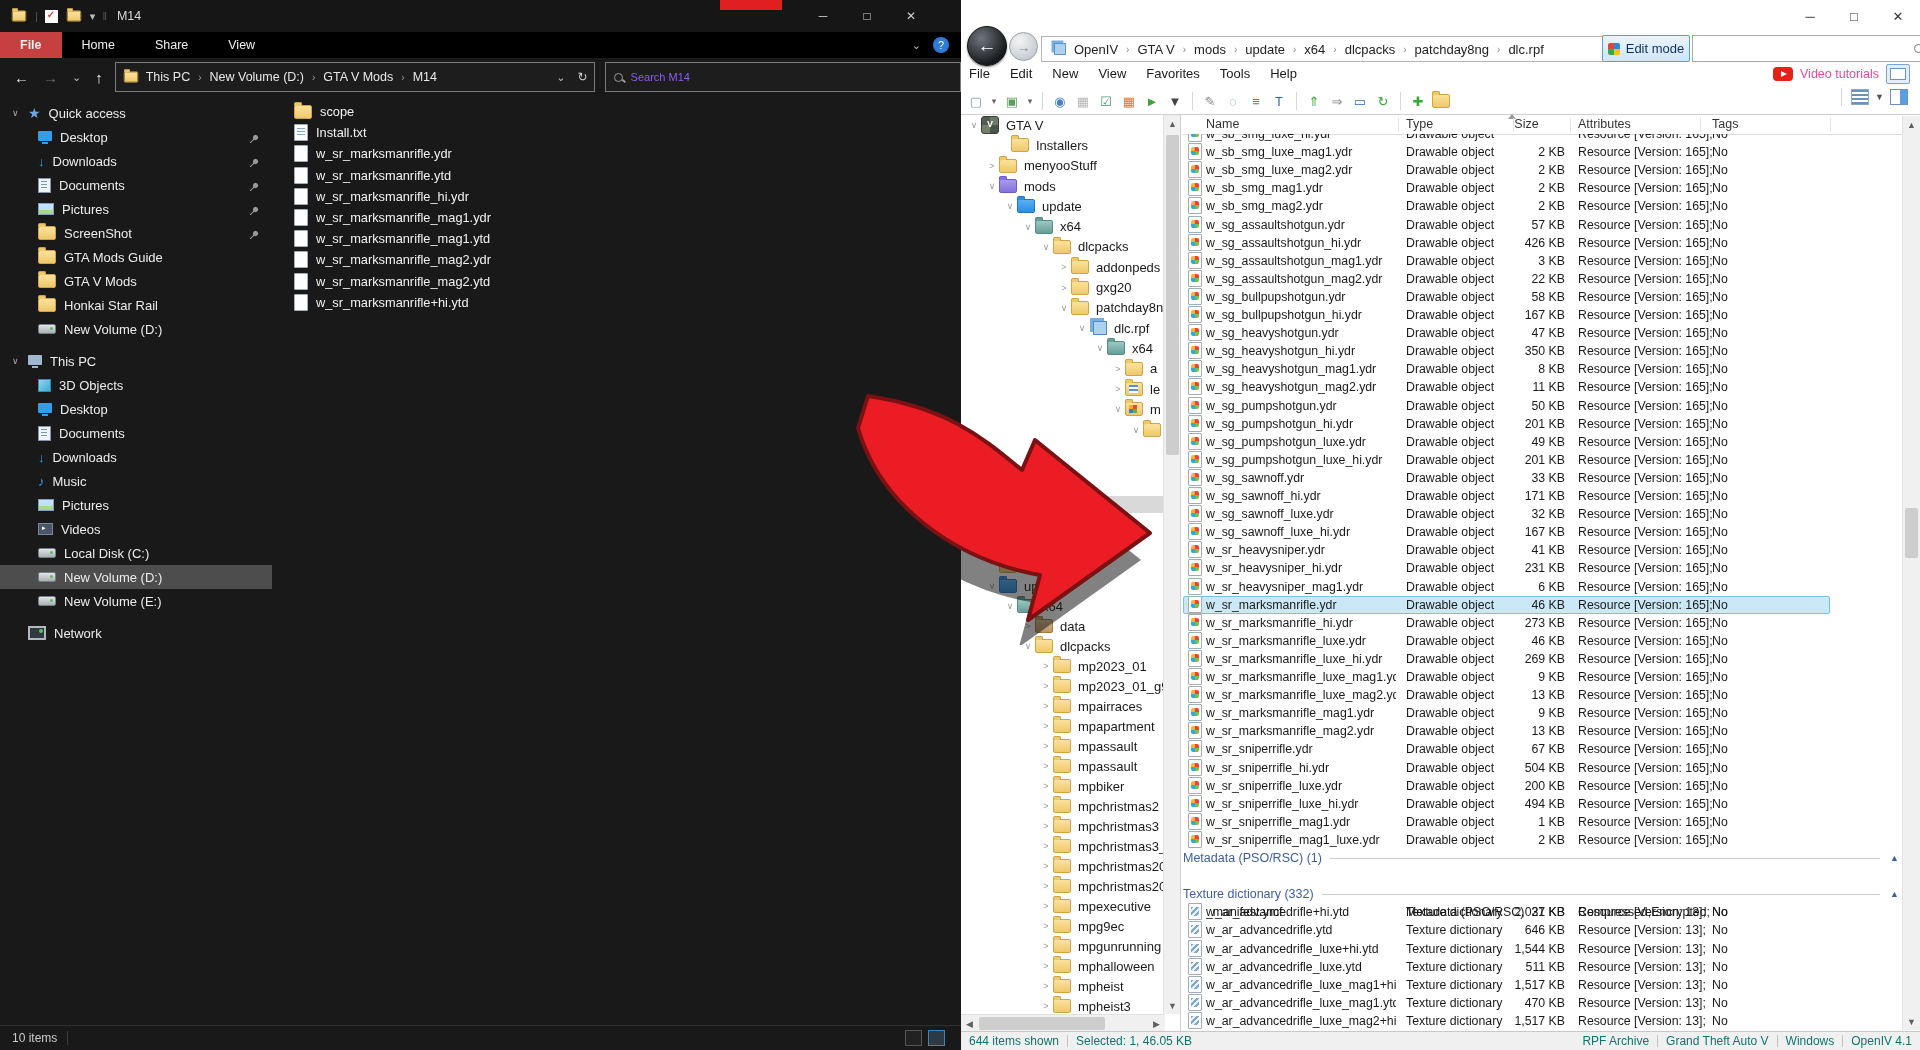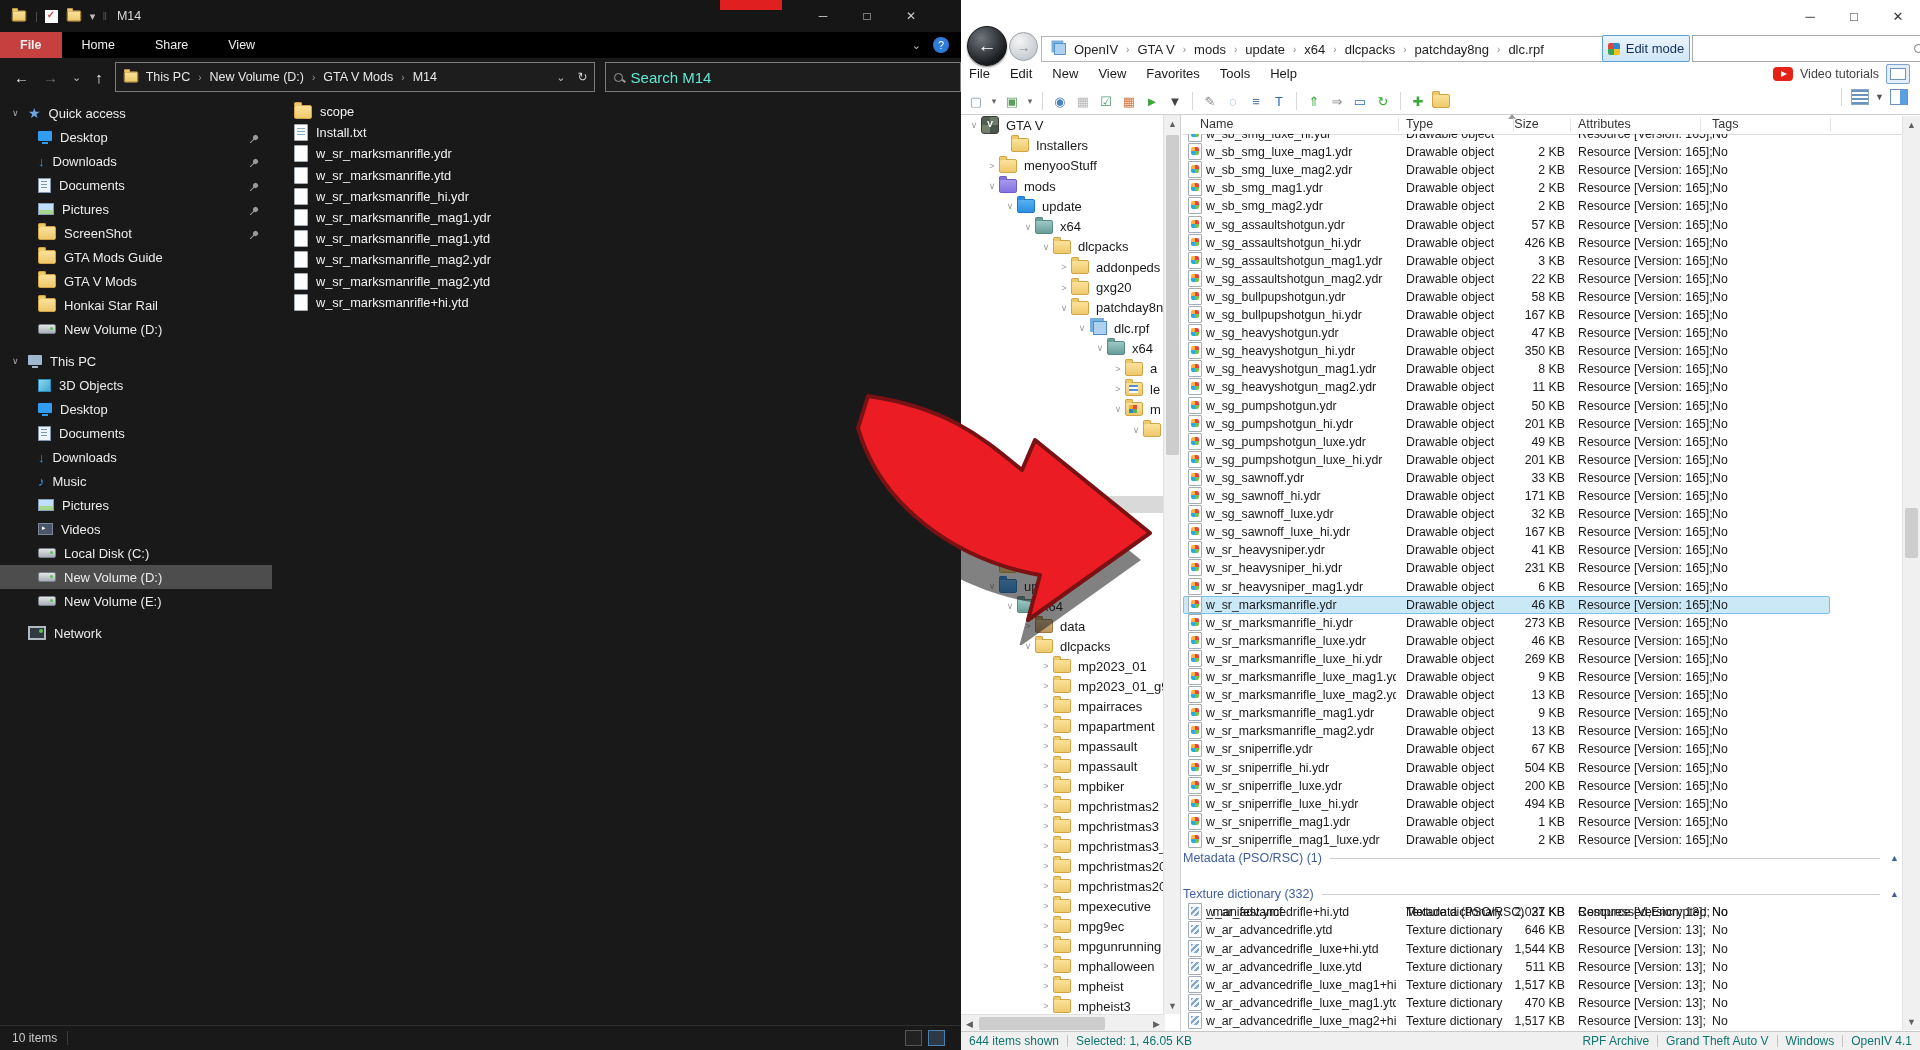--- a/index.html
+++ b/index.html
@@ -21,21 +21,21 @@
   .helpq{width:16px;height:16px;border-radius:50%;background:#2f7bd8;color:#fff;font-size:11px;display:flex;align-items:center;justify-content:center;}
   .chev{color:#bbb;font-size:11px;}
   .ex-nav{position:absolute;left:0;top:58px;width:100%;height:38px;background:#191919;display:flex;align-items:center;}
   .navicons{display:flex;align-items:center;gap:14px;margin-left:14px;color:#e8e8e8;font-size:15px;}
   .navicons .dis{color:#6a6a6a;}
   .addrbox{margin-left:12px;width:468px;height:28px;background:#1d1d1d;border:1px solid #7a7a7a;display:flex;align-items:center;padding:0 6px;gap:6px;}
   .crumbs{display:flex;align-items:center;gap:8px;font-size:12.5px;color:#e8e8e8;white-space:nowrap;flex:1;overflow:hidden;}
   .crumbs .csep{color:#9a9a9a;font-size:10px;}
   .addr-r{display:flex;align-items:center;gap:12px;color:#cfcfcf;font-size:12px;}
   .searchbox{margin-left:10px;width:340px;height:28px;background:#1d1d1d;border:1px solid #7a7a7a;display:flex;align-items:center;padding:0 8px;gap:8px;}
-  .searchtxt{color:#5eead4;font-size:15px;}
+  .searchtxt{color:#8b5cf6;font-size:11px;}
   .mag{width:7px;height:7px;border:1.5px solid #9a9a9a;border-radius:50%;position:relative;flex:none;}
   .mag::after{content:'';position:absolute;width:4px;height:1.5px;background:#9a9a9a;right:-4px;bottom:-1px;transform:rotate(40deg);}
   #ex-side{position:absolute;left:0;top:101px;width:272px;bottom:24px;overflow:hidden;}
   .srow{position:relative;height:24px;display:flex;align-items:center;font-size:13px;color:#ececec;}
   .srow.sel{background:#4d4d4d;}
   .srow .expd{position:absolute;left:12px;color:#aeaeae;font-size:9px;}
   .srow .lbl{margin-left:8px;white-space:nowrap;}
   .pin{position:absolute;right:14px;width:5px;height:5px;border-radius:50%;background:#9a9a9a;transform:rotate(45deg);}
   .pin::after{content:'';position:absolute;top:4px;left:1.5px;width:1.5px;height:6px;background:#9a9a9a;}
   #ex-files{position:absolute;left:272px;top:101px;right:10px;bottom:24px;overflow:hidden;}
@@ -99,21 +99,21 @@
   .editbtn{position:absolute;left:641px;top:5px;width:86px;height:25px;border:1px solid #5a9fd4;border-radius:2px;
      background:linear-gradient(#eaf4fc,#cfe6f8);display:flex;align-items:center;justify-content:center;gap:6px;
      font-size:13px;color:#13305a;}
   .editico{width:12px;height:12px;border-radius:2px;background:conic-gradient(#2e86d8 0 25%,#f3c020 25% 50%,#36a853 50% 75%,#d84b3a 75%);}
   .ov-search{position:absolute;left:731px;top:5px;width:222px;height:25px;border:1px solid #a8a8a8;background:#fff;display:flex;align-items:center;justify-content:flex-end;padding:0 8px;}
   .ov-search .mag{border-color:#777;}.ov-search .mag::after{background:#777;}
   #ov-menu{position:absolute;left:8px;top:66px;display:flex;gap:20px;font-size:13px;color:#1a1a1a;}
   .yt-row{position:absolute;right:10px;top:64px;display:flex;align-items:center;gap:7px;}
   .ytico{width:20px;height:14px;border-radius:4px;background:#e62117;position:relative;}
   .ytico::after{content:'';position:absolute;left:8px;top:4px;border-left:6px solid #fff;border-top:3.5px solid transparent;border-bottom:3.5px solid transparent;}
-  .ytlbl{font-size:12.5px;color:#404040;}
+  .ytlbl{font-size:12.5px;color:#ec4899;}
   .ovpanelbtn{width:22px;height:18px;border:1px solid #7da2ce;background:#e4eef9;border-radius:2px;position:relative;}
   .ovpanelbtn::after{content:'';position:absolute;inset:3px;border:1px solid #6a93c0;background:#fff;}
   #ov-tools{position:absolute;left:6px;top:90px;display:flex;align-items:center;gap:5px;height:22px;}
   .tico{width:18px;height:18px;display:flex;align-items:center;justify-content:center;font-size:13px;}
   .tsep{width:1px;height:18px;background:#d8d8d8;margin:0 3px;}
   .tools-r{position:absolute;right:12px;top:88px;display:flex;align-items:center;gap:6px;}
   .lstico{width:16px;height:14px;background:repeating-linear-gradient(#6a93c0 0 2px,#fff 2px 4px);border:1px solid #8aa8c8;}
   .colico{width:16px;height:14px;border:1px solid #6a93c0;background:linear-gradient(90deg,#fff 0 55%,#5aa0e0 55%);}
   .ov-div{position:absolute;left:0;top:114px;width:100%;height:1px;background:#d0d0d0;}
   
@@ -661,21 +661,21 @@
     </div>
     <div class="ths">
       <span class="sarr" style="left:0">◀</span>
       <span class="thumbh" style="left:18px;width:126px"></span>
       <span class="sarr" style="left:187px">▶</span>
     </div>
     <div class="treeborder"></div>
 
     <div id="ov-head">
       <span class="sortarr"></span>
-    <span class="hcell" style="left: 17px; text-align: center;">Name</span>
+    <span class="hcell" style="left: 23px; text-align: center;">Name</span>
         <span class="hcell" style="left: 223px;">Type</span>
         <span class="hcell" style="left: 305px; width: 77px; text-align: center;">Size</span>
         <span class="hcell" style="left: 395px;">Attributes</span>
         <span class="hcell" style="left: 529px;">Tags</span>
         <span class="hsep" style="left: 215px;"></span>
         <span class="hsep" style="left: 330px;"></span>
         <span class="hsep" style="left: 387px;"></span>
         <span class="hsep" style="left: 517px;"></span>
         <span class="hsep" style="left: 647px;"></span>
       </div>

